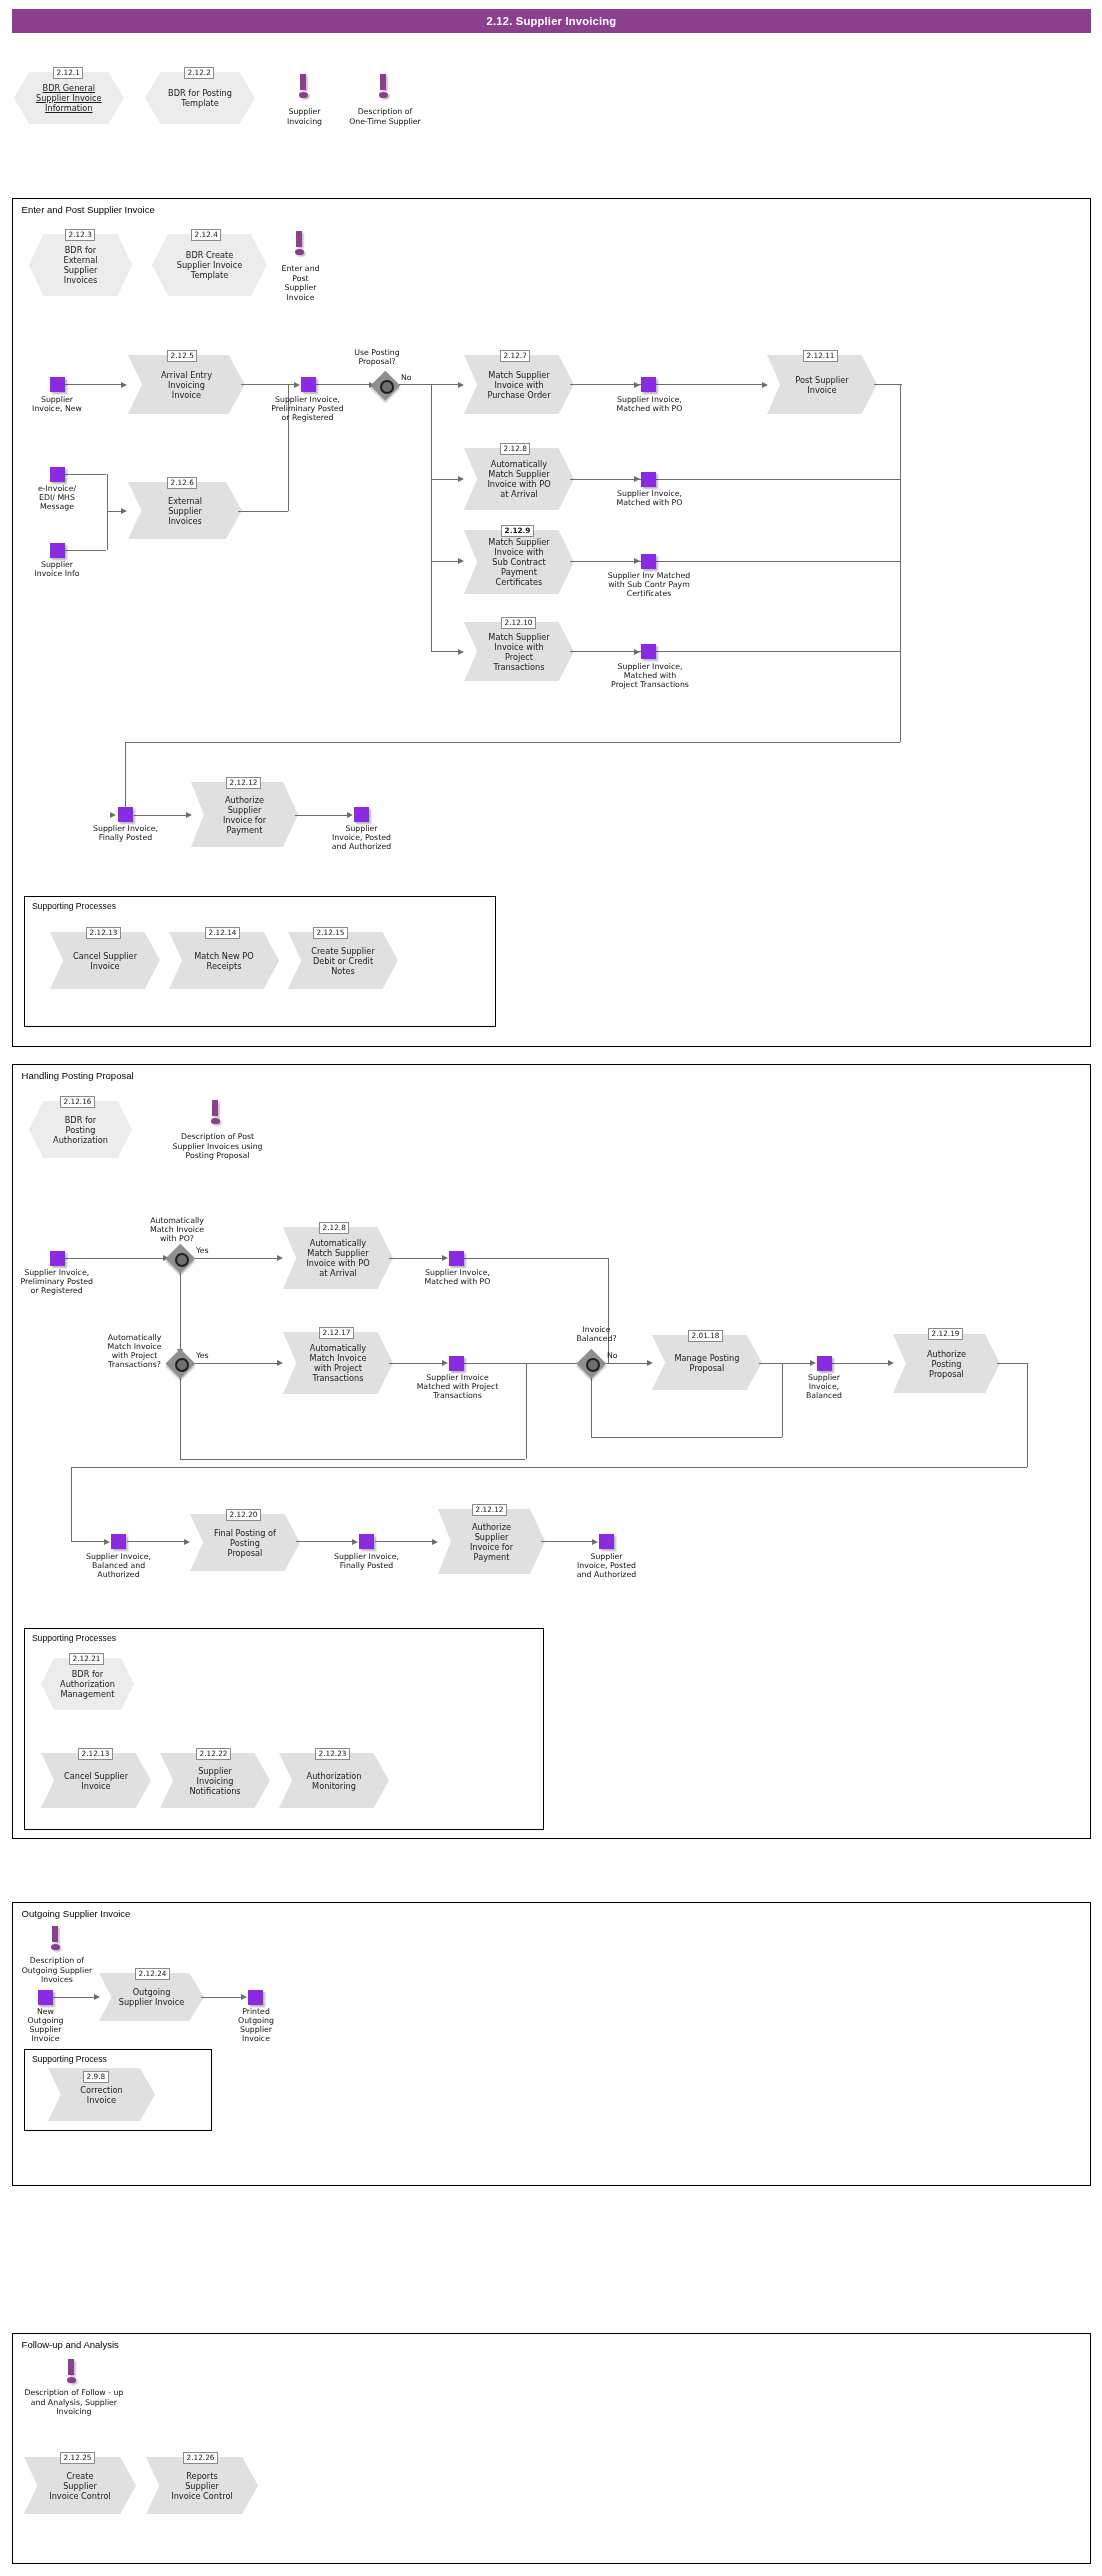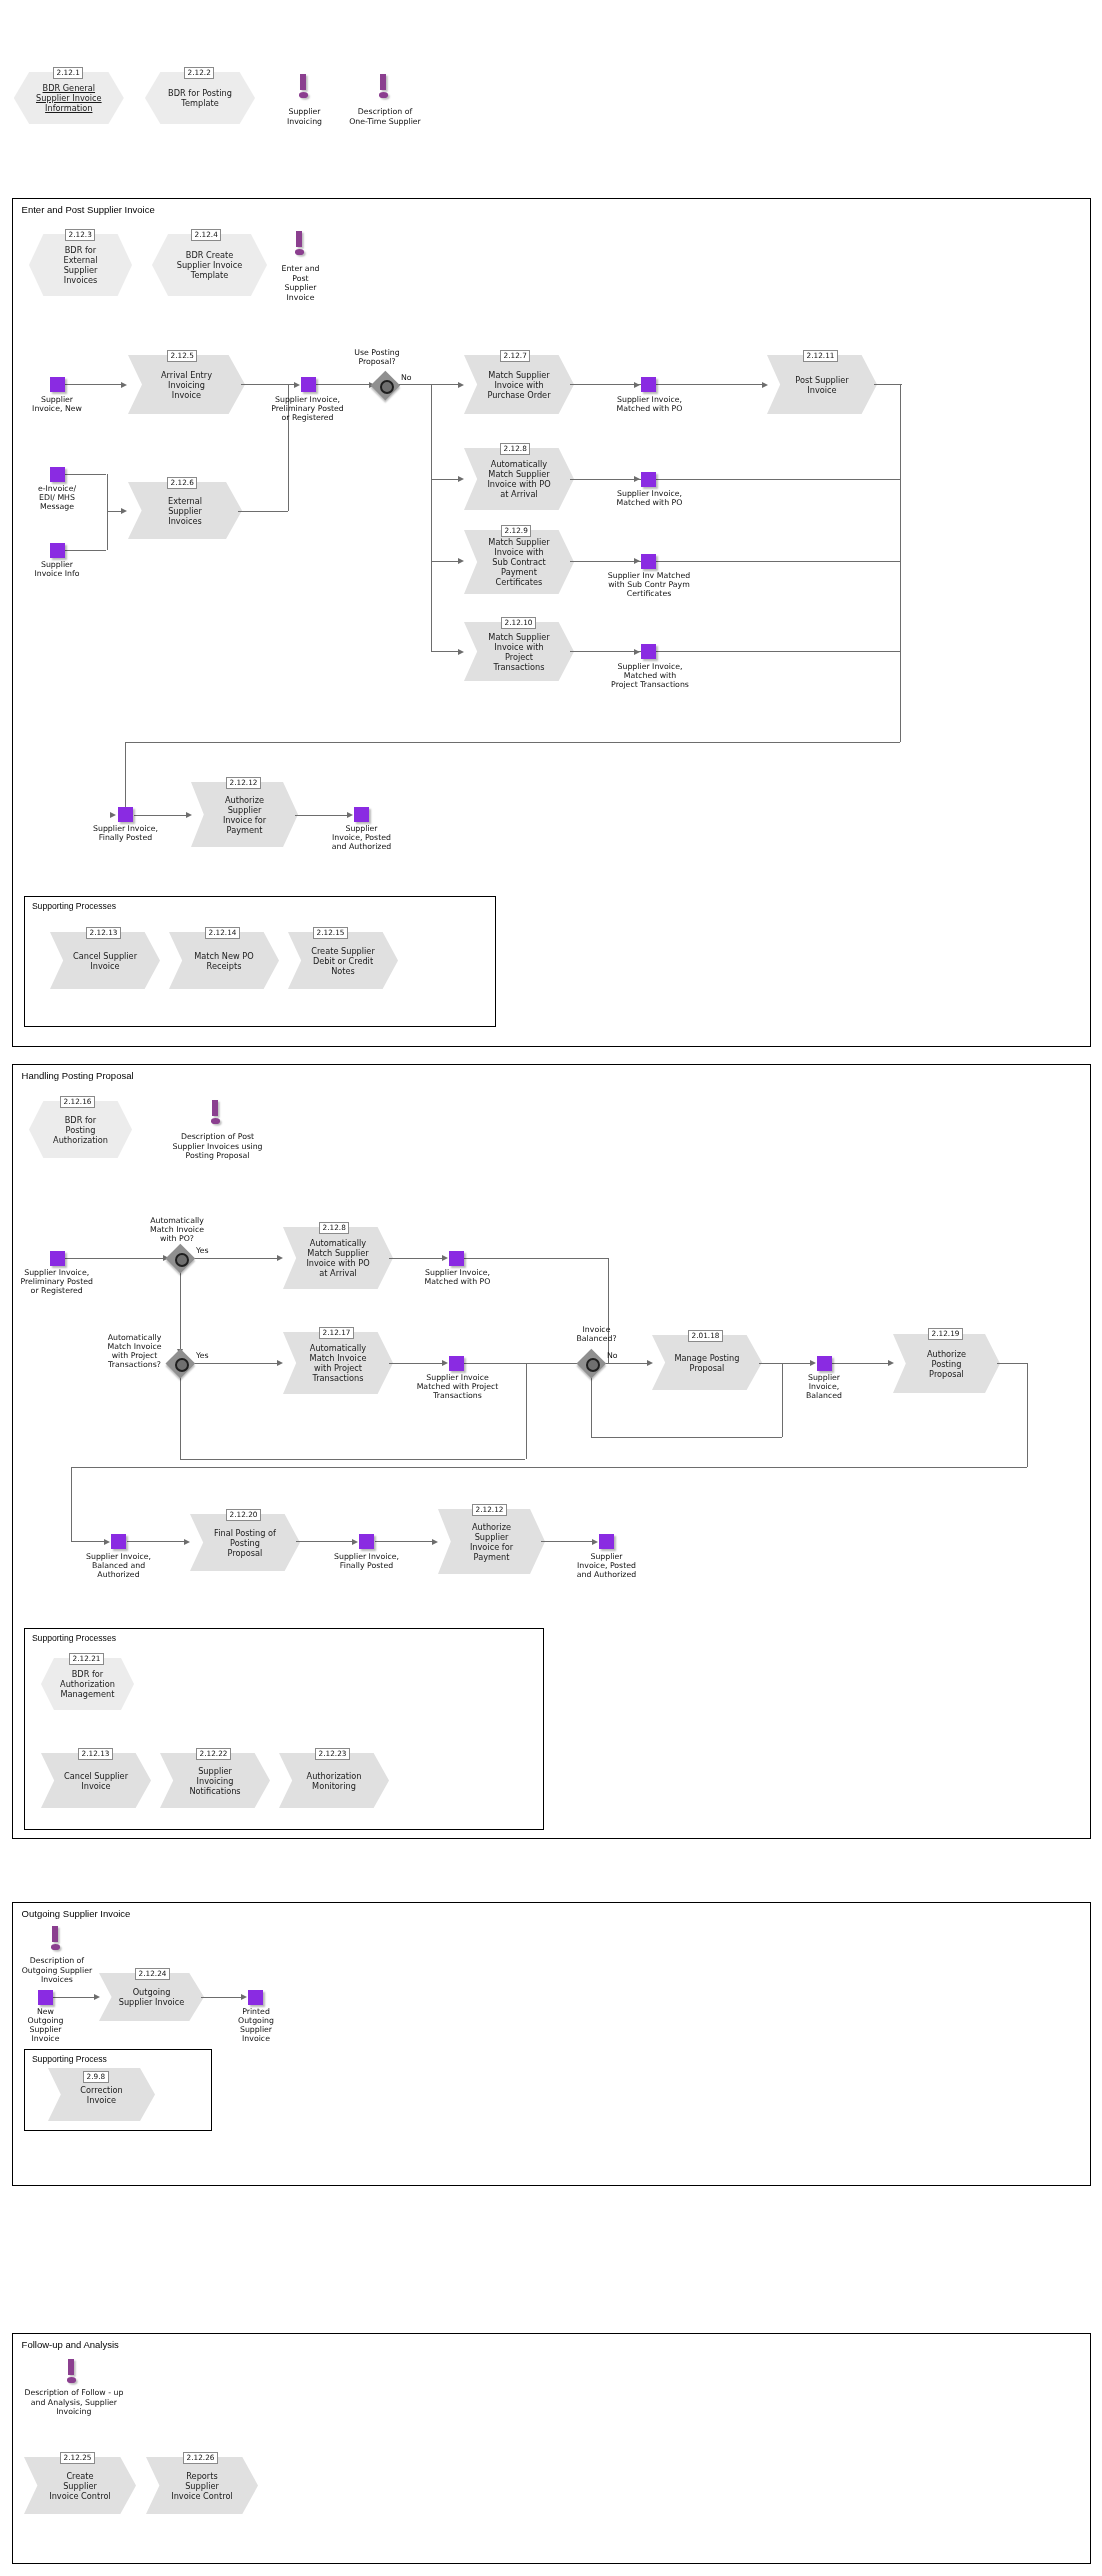--- a/index.html
+++ b/index.html
@@ -243,20 +243,21 @@
     border-left: 3.4px solid transparent;
     border-right: 3.4px solid transparent;
     border-top: 6px solid #6d6d6d;
   }
 </style>
 </head>
 <body>
 
 <div id="page">
 
+  <div class="titlebar">2.12. Supplier Invoicing</div>
 
   <div class="node hex" style="left:13.8px; top:72px; width:110px; height:52px;">
     <span class="lbl" style="white-space: pre-line; text-decoration: underline;">BDR General
 Supplier Invoice
 Information</span>
   </div>
   <div class="idtag" style="left:53px; top:67px;">2.12.1</div>
 
   <div class="node hex" style="left:145px; top:72px; width:110px; height:52px;">
     <span class="lbl" style="white-space: pre-line;">BDR for Posting
@@ -389,21 +390,21 @@
 
   <div class="ln h" style="left:431px; top:561px; width:28.4px;"></div>
   <div class="arrowhead right" style="left:458px; top:558px;"></div>
   <div class="node proc" style="left:464px; top:530px; width:110px; height:64px;">
     <span class="lbl" style="white-space: pre-line;">Match Supplier
 Invoice with
 Sub Contract
 Payment
 Certificates</span>
   </div>
-  <div class="idtag" style="left:501px; top:525px;">2.12.9</div>
+  <div class="idtag" style="left:501px; top:525px;font-weight:bold;">2.12.9</div>
 
   <div class="ln h" style="left:570px; top:561px; width:71px;"></div>
   <div class="arrowhead right" style="left:634px; top:558px;"></div>
   <div class="state-sq" style="left:641px; top:554px;"></div>
   <div class="state-lbl" style="left: 591px; top: 571px; width: 116px; white-space: pre-line;">Supplier Inv Matched
 with Sub Contr Paym
 Certificates</div>
   <div class="ln h" style="left:656px; top:561px; width:244px;"></div>
 
   <div class="ln h" style="left:431px; top:651px; width:28.4px;"></div>

